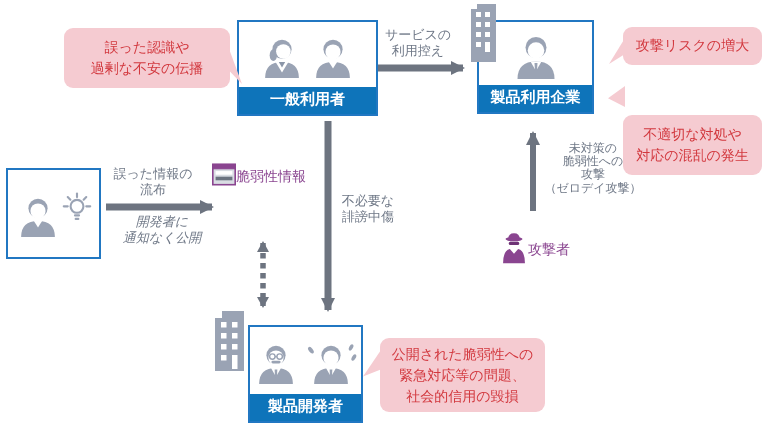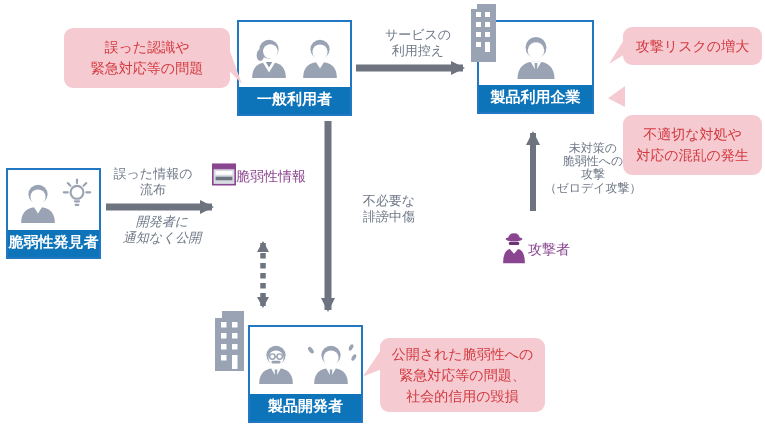--- a/index.html
+++ b/index.html
@@ -40,21 +40,21 @@
         <path d="M1 1 L12 7 L1 13 Z" fill="#6d7480"></path>
       </marker>
     </defs>
     <line x1="356" y1="68" x2="463" y2="68" stroke="#6d7480" stroke-width="7" marker-end="url(#ah)"></line>
     <line x1="106" y1="207" x2="212" y2="207" stroke="#6d7480" stroke-width="7" marker-end="url(#ah)"></line>
     <line x1="328" y1="121" x2="328" y2="310" stroke="#6d7480" stroke-width="7" marker-end="url(#ah)"></line>
     <line x1="533" y1="211" x2="533" y2="133" stroke="#6d7480" stroke-width="6" marker-end="url(#ah)"></line>
     <line x1="263" y1="243" x2="263" y2="306" stroke="#6d7480" stroke-width="5.5" stroke-dasharray="5.5 4.5" marker-start="url(#ahs)" marker-end="url(#ahs)"></line>
   </svg>
 
-  <div class="entity" style="left:237px;top:20px;width:115px;height:96px;">
+  <div class="entity" style="left:237px;top:20px;width:141px;height:96px;">
     <div class="entity-icons">
       <svg width="44" height="42" viewBox="0 0 48 46">
         <circle cx="24" cy="14.5" r="10.5" fill="#9aa3b4"></circle>
         <ellipse cx="14.5" cy="21" rx="4" ry="6.5" fill="#9aa3b4"></ellipse>
         <circle cx="25.5" cy="17" r="8" fill="#fff"></circle>
         <path d="M5.5 46 Q5.5 28.5 24 28.5 Q42.5 28.5 42.5 46 Z" fill="#9aa3b4"></path>
         <polygon points="17,28.5 24,40 31,28.5" fill="#fff"></polygon>
         <polygon points="20.5,28.5 24,34.5 27.5,28.5" fill="#8b96a8"></polygon>
       </svg>
       <svg width="44" height="42" viewBox="0 0 48 46">
@@ -107,21 +107,20 @@
           <line x1="6.5" y1="5.5" x2="9.5" y2="8.5"></line>
           <line x1="27.5" y1="5.5" x2="24.5" y2="8.5"></line>
           <line x1="2" y1="16" x2="6.5" y2="16"></line>
           <line x1="32" y1="16" x2="27.5" y2="16"></line>
         </g>
         <circle cx="17" cy="16" r="7.3" fill="#fff" stroke="#9aa3b4" stroke-width="2.4"></circle>
         <rect x="13.5" y="25" width="7" height="2.6" rx="1.3" fill="#9aa3b4"></rect>
         <rect x="14.3" y="29" width="5.4" height="2.4" rx="1.2" fill="#9aa3b4"></rect>
       </svg>
     </div>
-    <div class="entity-label">脆弱性発見者</div>
   </div>
 
   <div class="freefig" style="left:212px;top:147px;width:94px;">
     <svg width="60" height="55" viewBox="0 0 60 55">
       <rect x="2" y="2" width="56" height="51" fill="#d9dde3" stroke="#8a4590" stroke-width="4"></rect>
       <rect x="2" y="2" width="56" height="11.5" fill="#8a4590" stroke="#8a4590" stroke-width="2"></rect>
       <rect x="9" y="19" width="42" height="9" fill="#fff"></rect>
       <rect x="9" y="33" width="42" height="9" fill="#6b7380"></rect>
     </svg>
     <div class="purple-label">脆弱性情報</div>
@@ -179,32 +178,32 @@
     </svg>
     <div class="purple-label">攻撃者</div>
   </div>
 
   <div class="arrow-label" style="left:368px;top:27px;width:100px;">サービスの
 利用控え</div>
   <div class="arrow-label" style="left:103px;top:166px;width:100px;">誤った情報の
 流布</div>
   <div class="arrow-label" style="left:105px;top:214px;width:114px;font-style:italic;">開発者に
 通知なく公開</div>
-  <div class="arrow-label" style="left:335px;top:193px;width:80px;text-align:right;">不必要な
+  <div class="arrow-label" style="left:328px;top:193px;width:80px;text-align:center;">不必要な
 誹謗中傷</div>
   <div class="arrow-label" style="left:534px;top:142px;width:118px;font-size:12px;line-height:1.1;">未対策の
 脆弱性への
 攻撃
 （ゼロデイ攻撃）</div>
 
   <div class="callout" style="left:64px;top:28px;width:166px;height:60px;">誤った認識や
-緊急対応等の問題</div>
+過剰な不安の伝播</div>
   <div class="tail" style="left:228px;top:46px;width:14px;height:38px;clip-path:polygon(0 0,100% 100%,0 62%);"></div>
 
-  <div class="callout" style="left:623px;top:27px;width:139px;height:38px;">攻撃リスクの増大</div>
+  <div class="callout" style="left:623px;top:27px;width:139px;height:38px;font-family:Liberation Mono, monospace;">攻撃リスクの増大</div>
   <div class="tail" style="left:609px;top:38px;width:16px;height:26px;clip-path:polygon(100% 0,0 100%,100% 62%);"></div>
 
   <div class="callout" style="left:623px;top:71px;width:139px;height:60px;margin-top:44px;">不適切な対処や
 対応の混乱の発生</div>
   <div class="tail" style="left:608px;top:84px;width:17px;height:26px;clip-path:polygon(100% 8%,0 55%,100% 88%);"></div>
 
   <div class="callout" style="left:380px;top:338px;width:165px;height:74px;">公開された脆弱性への
 緊急対応等の問題、
 社会的信用の毀損</div>
   <div class="tail" style="left:363px;top:348px;width:19px;height:30px;clip-path:polygon(100% 2%,0 95%,100% 70%);"></div>

